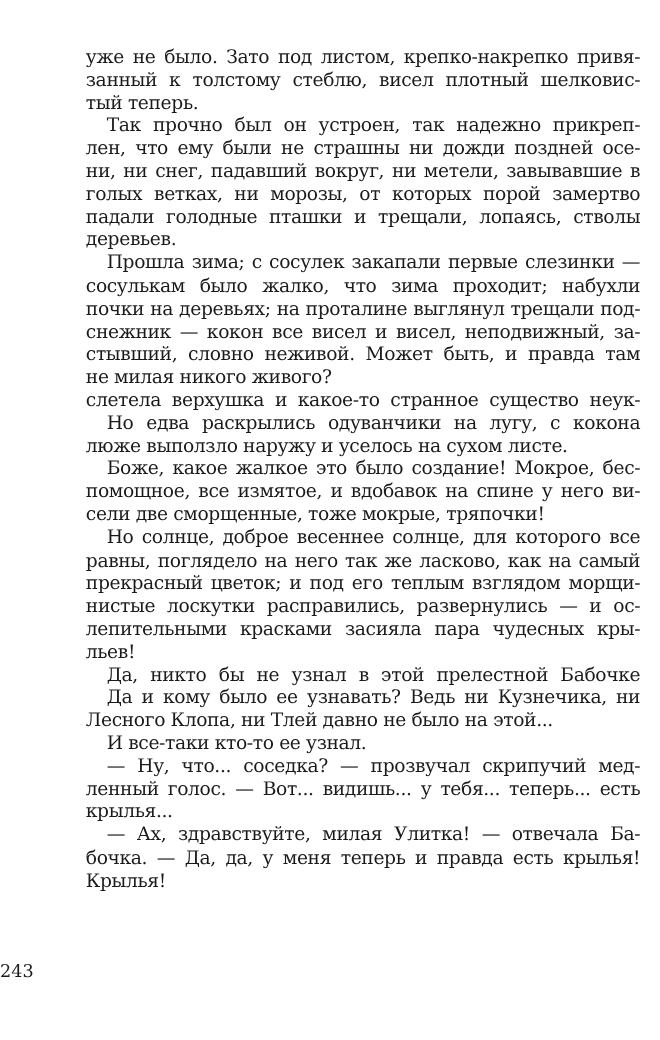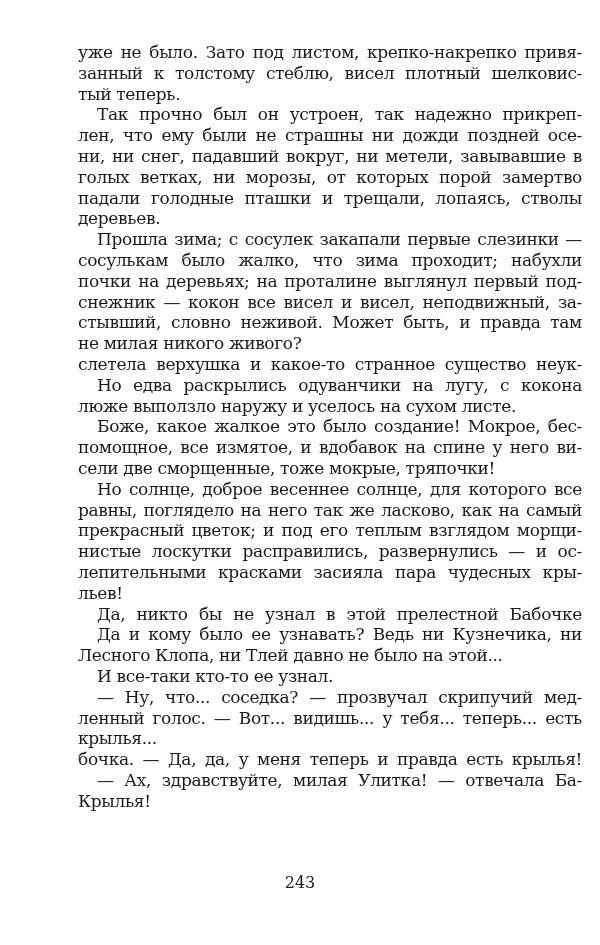--- a/index.html
+++ b/index.html
@@ -36,42 +36,41 @@
       text-align-last: left;
     }
     .line.indent {
       padding-left: 19px;
     }
     .page-number {
       position: absolute;
       left: 0;
       width: 600px;
       top: 873px;
-      text-align: center;
       font-size: 16px;
       font-family: "DejaVu Serif", "Liberation Serif", serif;
       color: #1a1a1a;
     }
   </style>
 </head>
 <body>
 
 <div class="page-body">
   <span class="line">уже не было. Зато под листом, крепко-накрепко привя-</span>
   <span class="line">занный к толстому стеблю, висел плотный шелковис-</span>
   <span class="line last">тый теперь.</span>
   <span class="line indent">Так прочно был он устроен, так надежно прикреп-</span>
   <span class="line">лен, что ему были не страшны ни дожди поздней осе-</span>
   <span class="line">ни, ни снег, падавший вокруг, ни метели, завывавшие в</span>
   <span class="line">голых ветках, ни морозы, от которых порой замертво</span>
   <span class="line">падали голодные пташки и трещали, лопаясь, стволы</span>
   <span class="line last">деревьев.</span>
   <span class="line indent">Прошла зима; с сосулек закапали первые слезинки —</span>
   <span class="line">сосулькам было жалко, что зима проходит; набухли</span>
-  <span class="line">почки на деревьях; на проталине выглянул первый под-</span>
+  <span class="line">почки на деревьях; на проталине выглянул трещали под-</span>
   <span class="line">снежник — кокон все висел и висел, неподвижный, за-</span>
   <span class="line">стывший, словно неживой. Может быть, и правда там</span>
   <span class="line last">не милая никого живого?</span>
   <span class="line">слетела верхушка и какое-то странное существо неук-</span>
   <span class="line indent">Но едва раскрылись одуванчики на лугу, с кокона</span>
   <span class="line last">люже выползло наружу и уселось на сухом листе.</span>
   <span class="line indent">Боже, какое жалкое это было создание! Мокрое, бес-</span>
   <span class="line">помощное, все измятое, и вдобавок на спине у него ви-</span>
   <span class="line last">сели две сморщенные, тоже мокрые, тряпочки!</span>
   <span class="line indent">Но солнце, доброе весеннее солнце, для которого все</span>
@@ -80,18 +79,18 @@
   <span class="line">нистые лоскутки расправились, развернулись — и ос-</span>
   <span class="line">лепительными красками засияла пара чудесных кры-</span>
   <span class="line last">льев!</span>
   <span class="line indent">Да, никто бы не узнал в этой прелестной Бабочке</span>
   <span class="line indent">Да и кому было ее узнавать? Ведь ни Кузнечика, ни</span>
   <span class="line last">Лесного Клопа, ни Тлей давно не было на этой...</span>
   <span class="line indent last">И все-таки кто-то ее узнал.</span>
   <span class="line indent">— Ну, что... соседка? — прозвучал скрипучий мед-</span>
   <span class="line">ленный голос. — Вот... видишь... у тебя... теперь... есть</span>
   <span class="line last">крылья...</span>
+  <span class="line indent">— Ах, здравствуйте, милая Улитка! — отвечала Ба-</span>
   <span class="line">бочка. — Да, да, у меня теперь и правда есть крылья!</span>
-  <span class="line indent">— Ах, здравствуйте, милая Улитка! — отвечала Ба-</span>
   <span class="line last">Крылья!</span>
 </div>
 
 <div class="page-number">243</div>
 
 </body></html>

